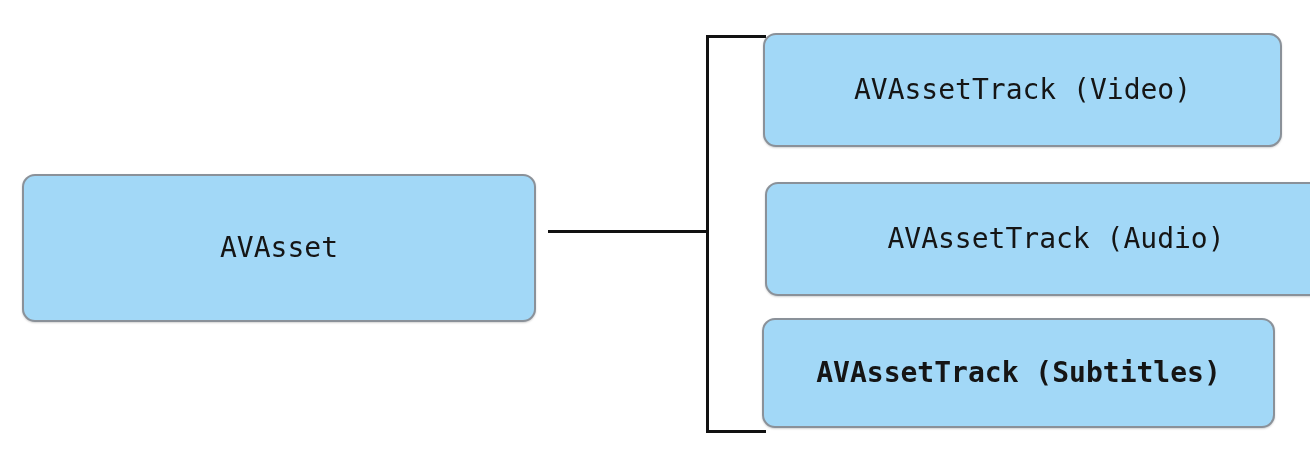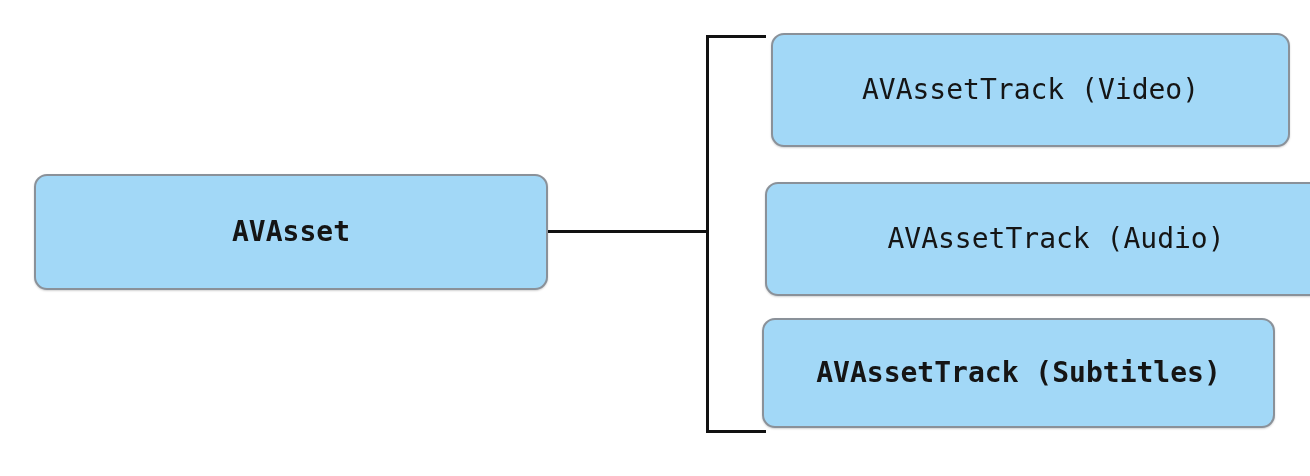--- a/index.html
+++ b/index.html
@@ -32,32 +32,30 @@
   .node-label {
     font-family: "DejaVu Sans Mono", "Liberation Mono", monospace;
     font-size: 28px;
     line-height: 1;
     color: #151515;
     letter-spacing: 0px;
     white-space: nowrap;
     user-select: none;
   }
   #node-avasset {
-    left: 34px;
+    left: 22px;
     top: 174px;
     width: 514px;
-    height: 116px;
-    font-weight: bold;
+    height: 148px;
   }
   #node-video {
     left: 763px;
     top: 33px;
     width: 519px;
     height: 114px;
-    margin-left: 8px;
   }
   #node-audio {
     left: 765px;
     top: 182px;
     width: 582px;
     height: 114px;
   }
   #node-subtitles {
     left: 762px;
     top: 318px;

